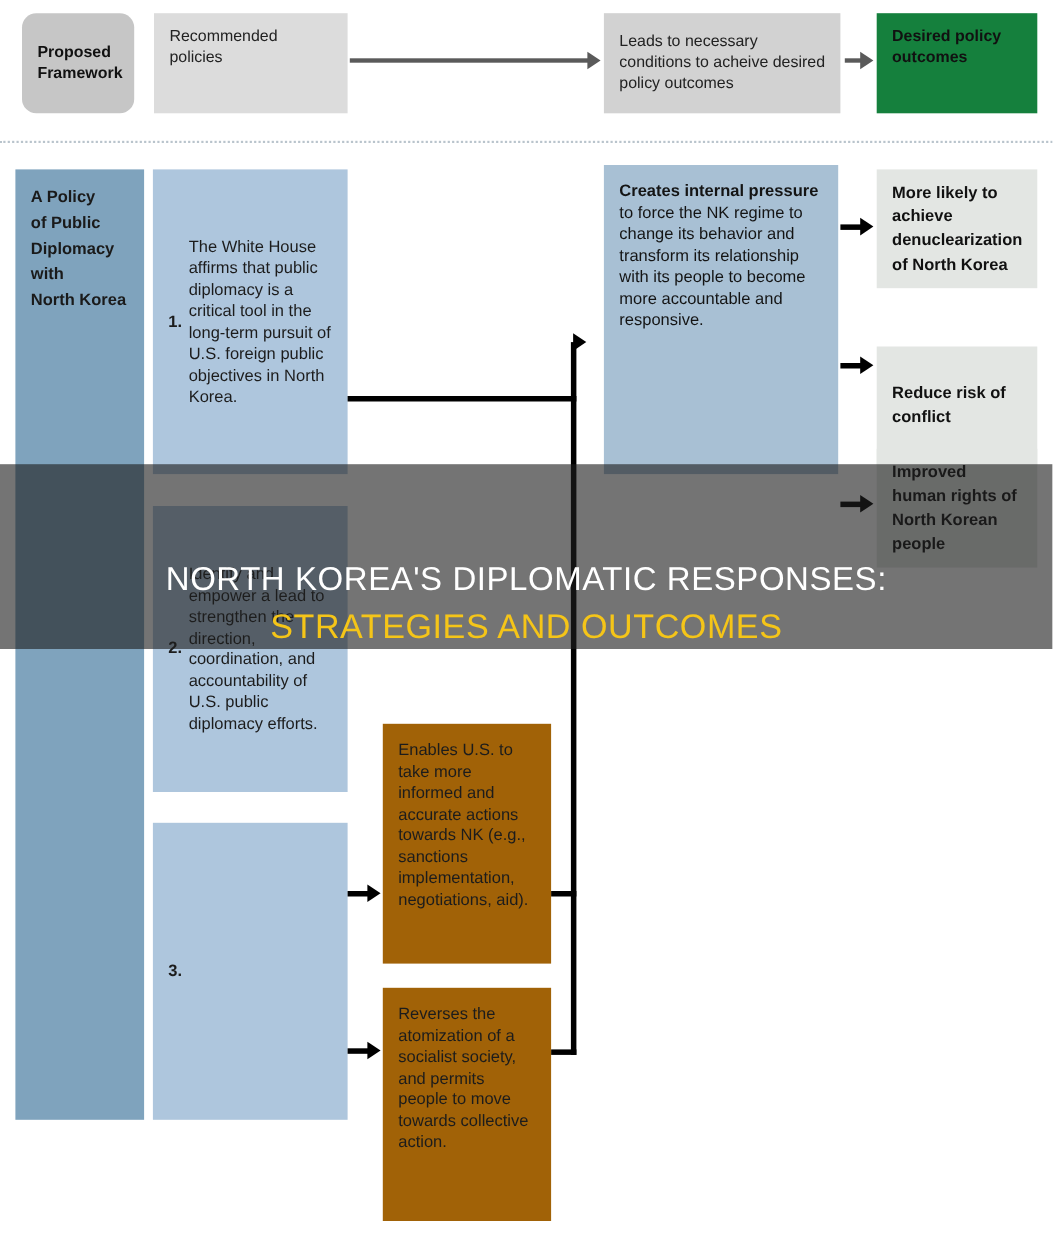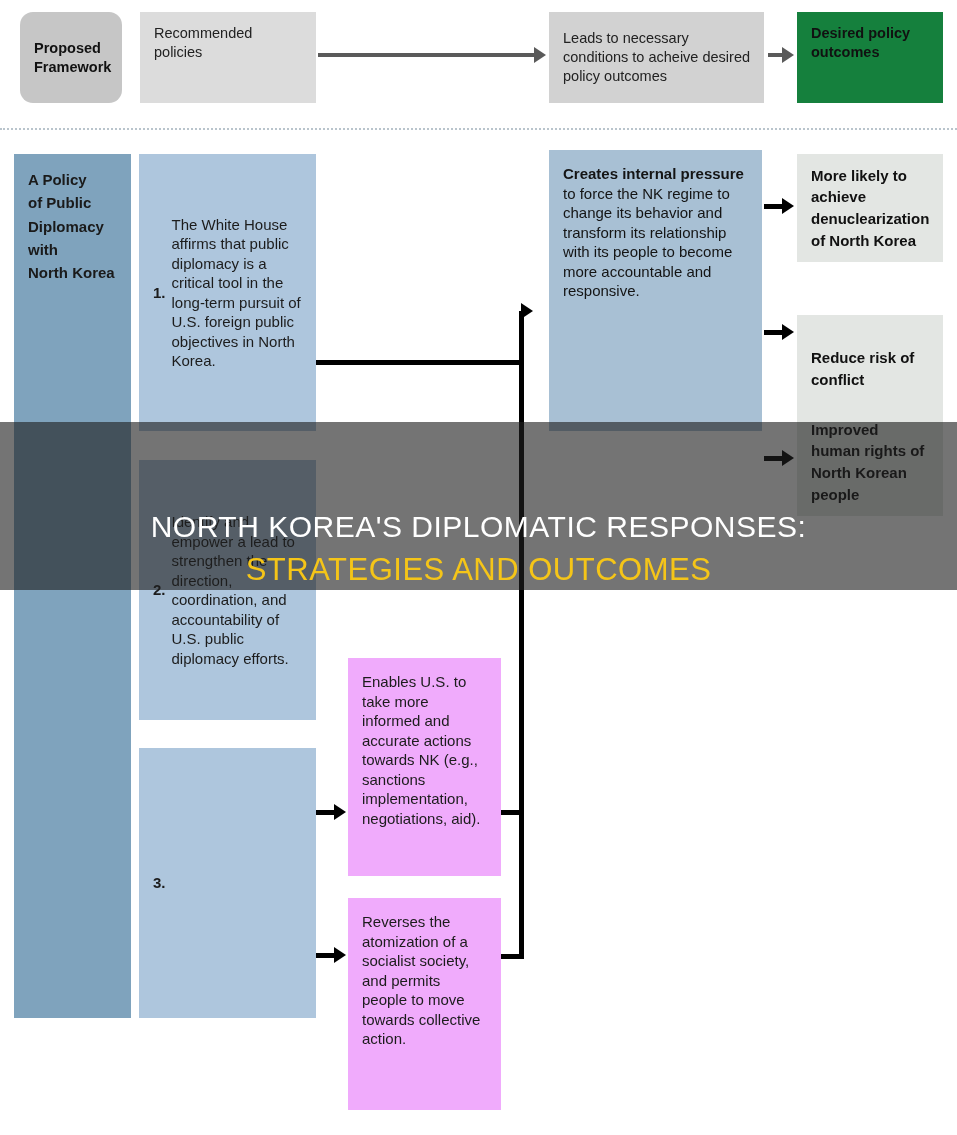--- a/index.html
+++ b/index.html
@@ -94,21 +94,21 @@
   .pressure{
     background:#a8c0d4;
     color:#141414;
     font-size:15px;
     padding:14px;
     display:flex;
     align-items:flex-start;
   }
   .pressure b{ font-weight:bold; }
   .enabler{
-    background:#f0abfc;
+    background:#a16207;
     color:#1c1c1c;
     font-size:15px;
     padding:14px;
     display:flex;
     align-items:flex-start;
   }
   .outcome{
     background:#e3e6e3;
     color:#111111;
     font-weight:bold;

